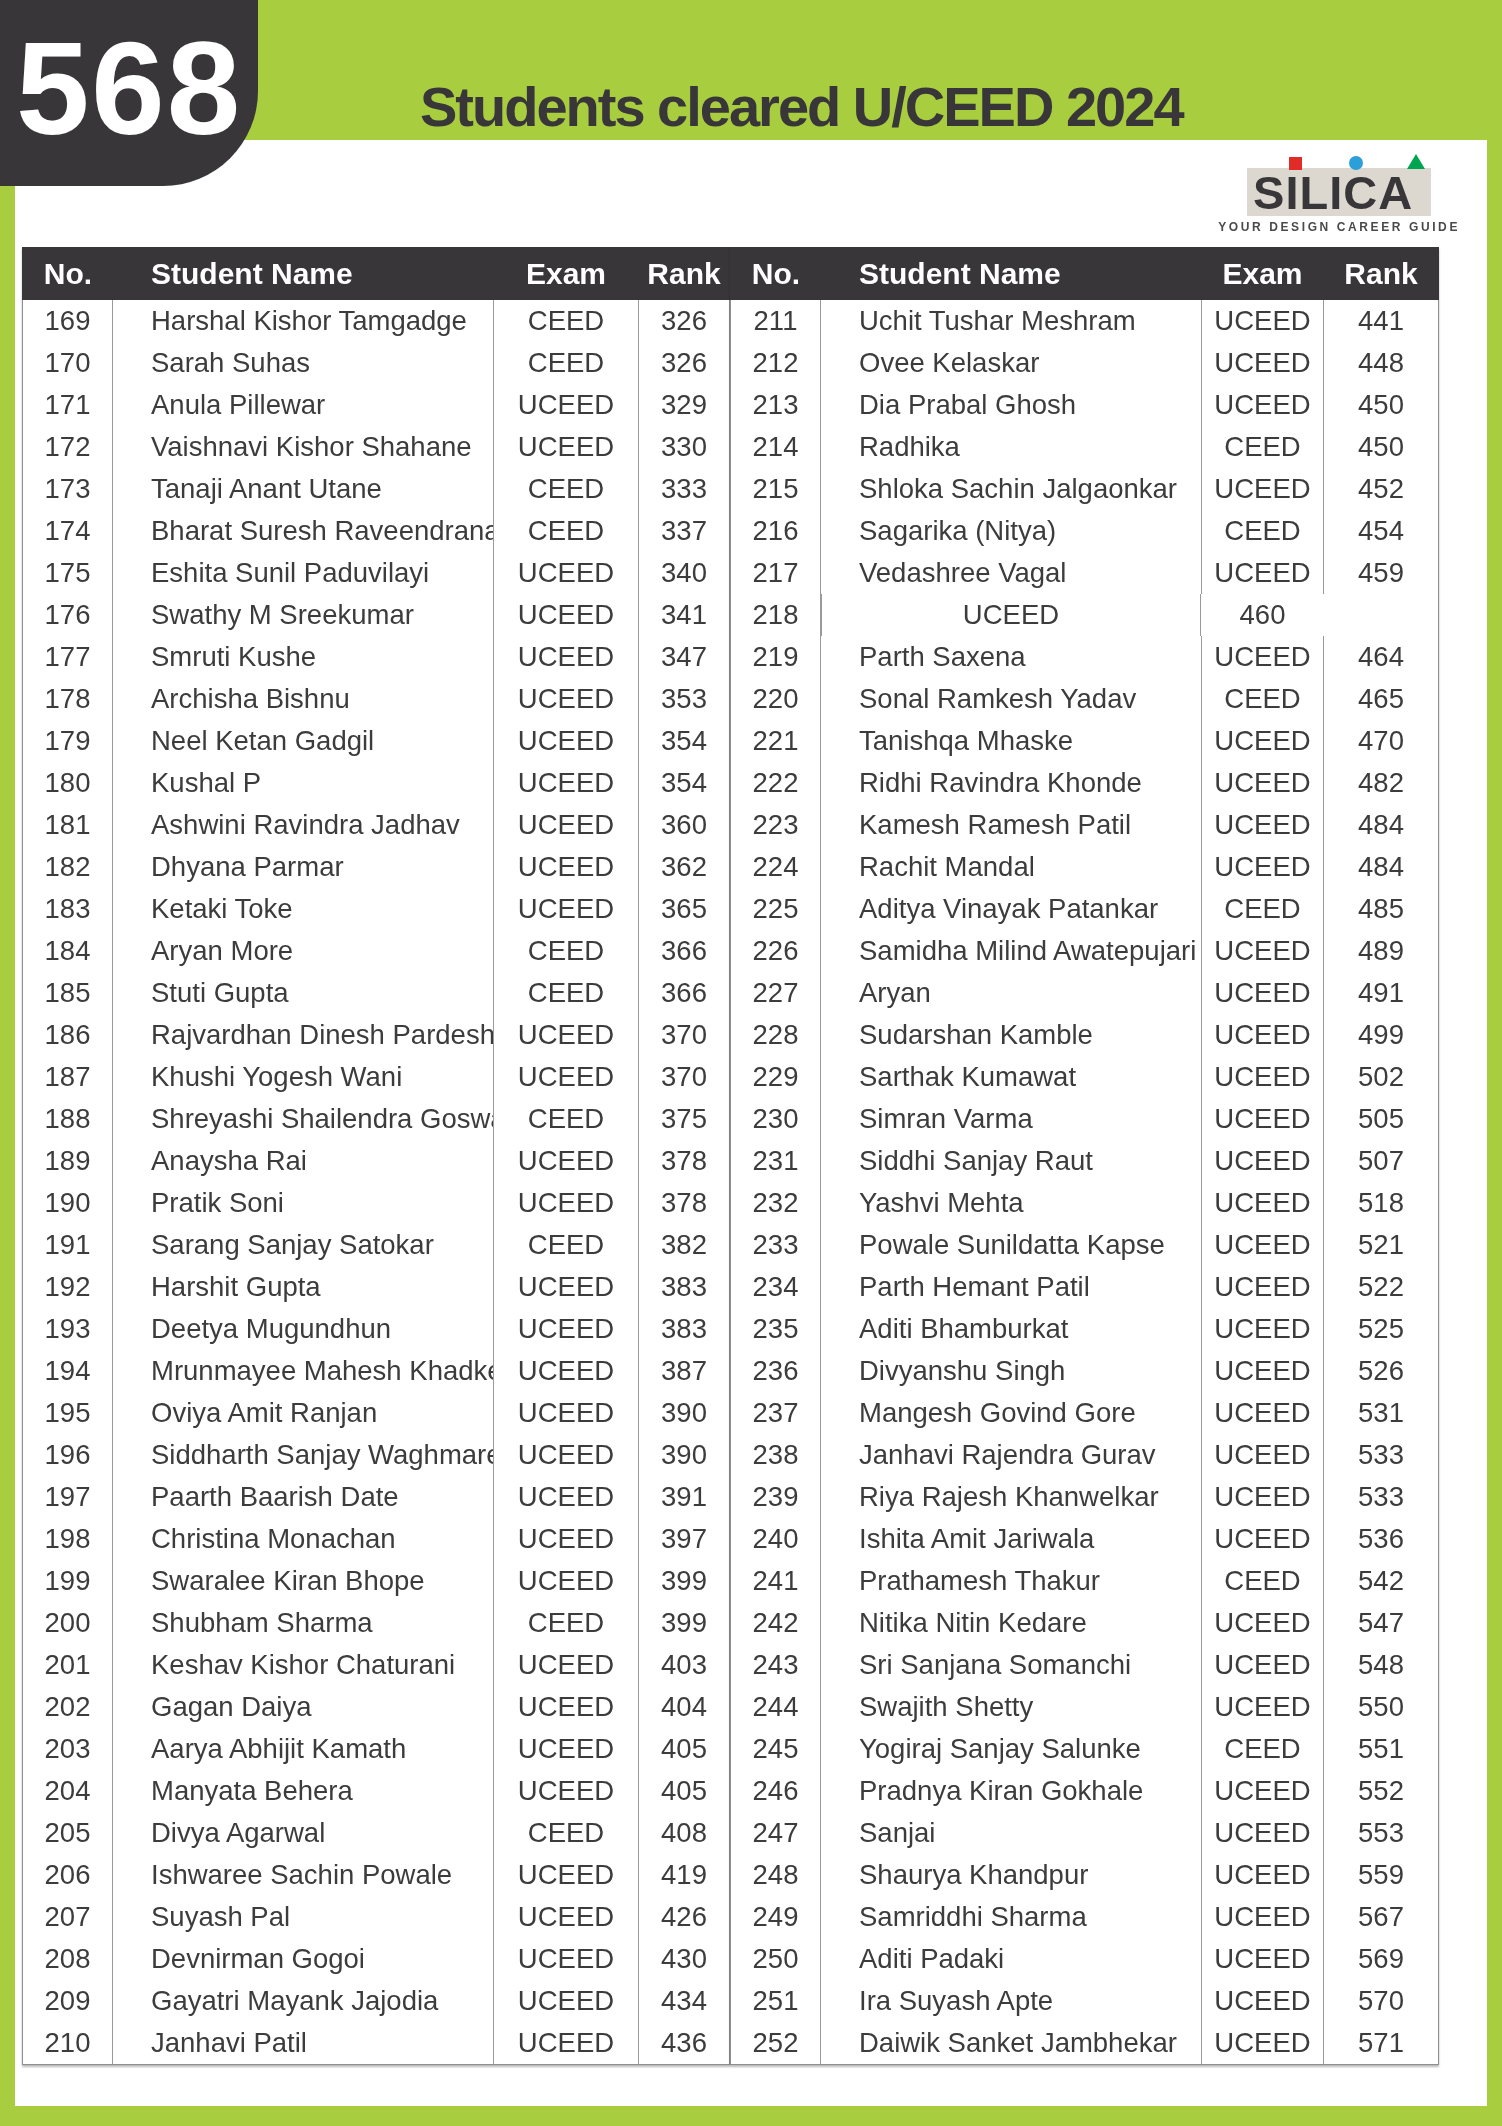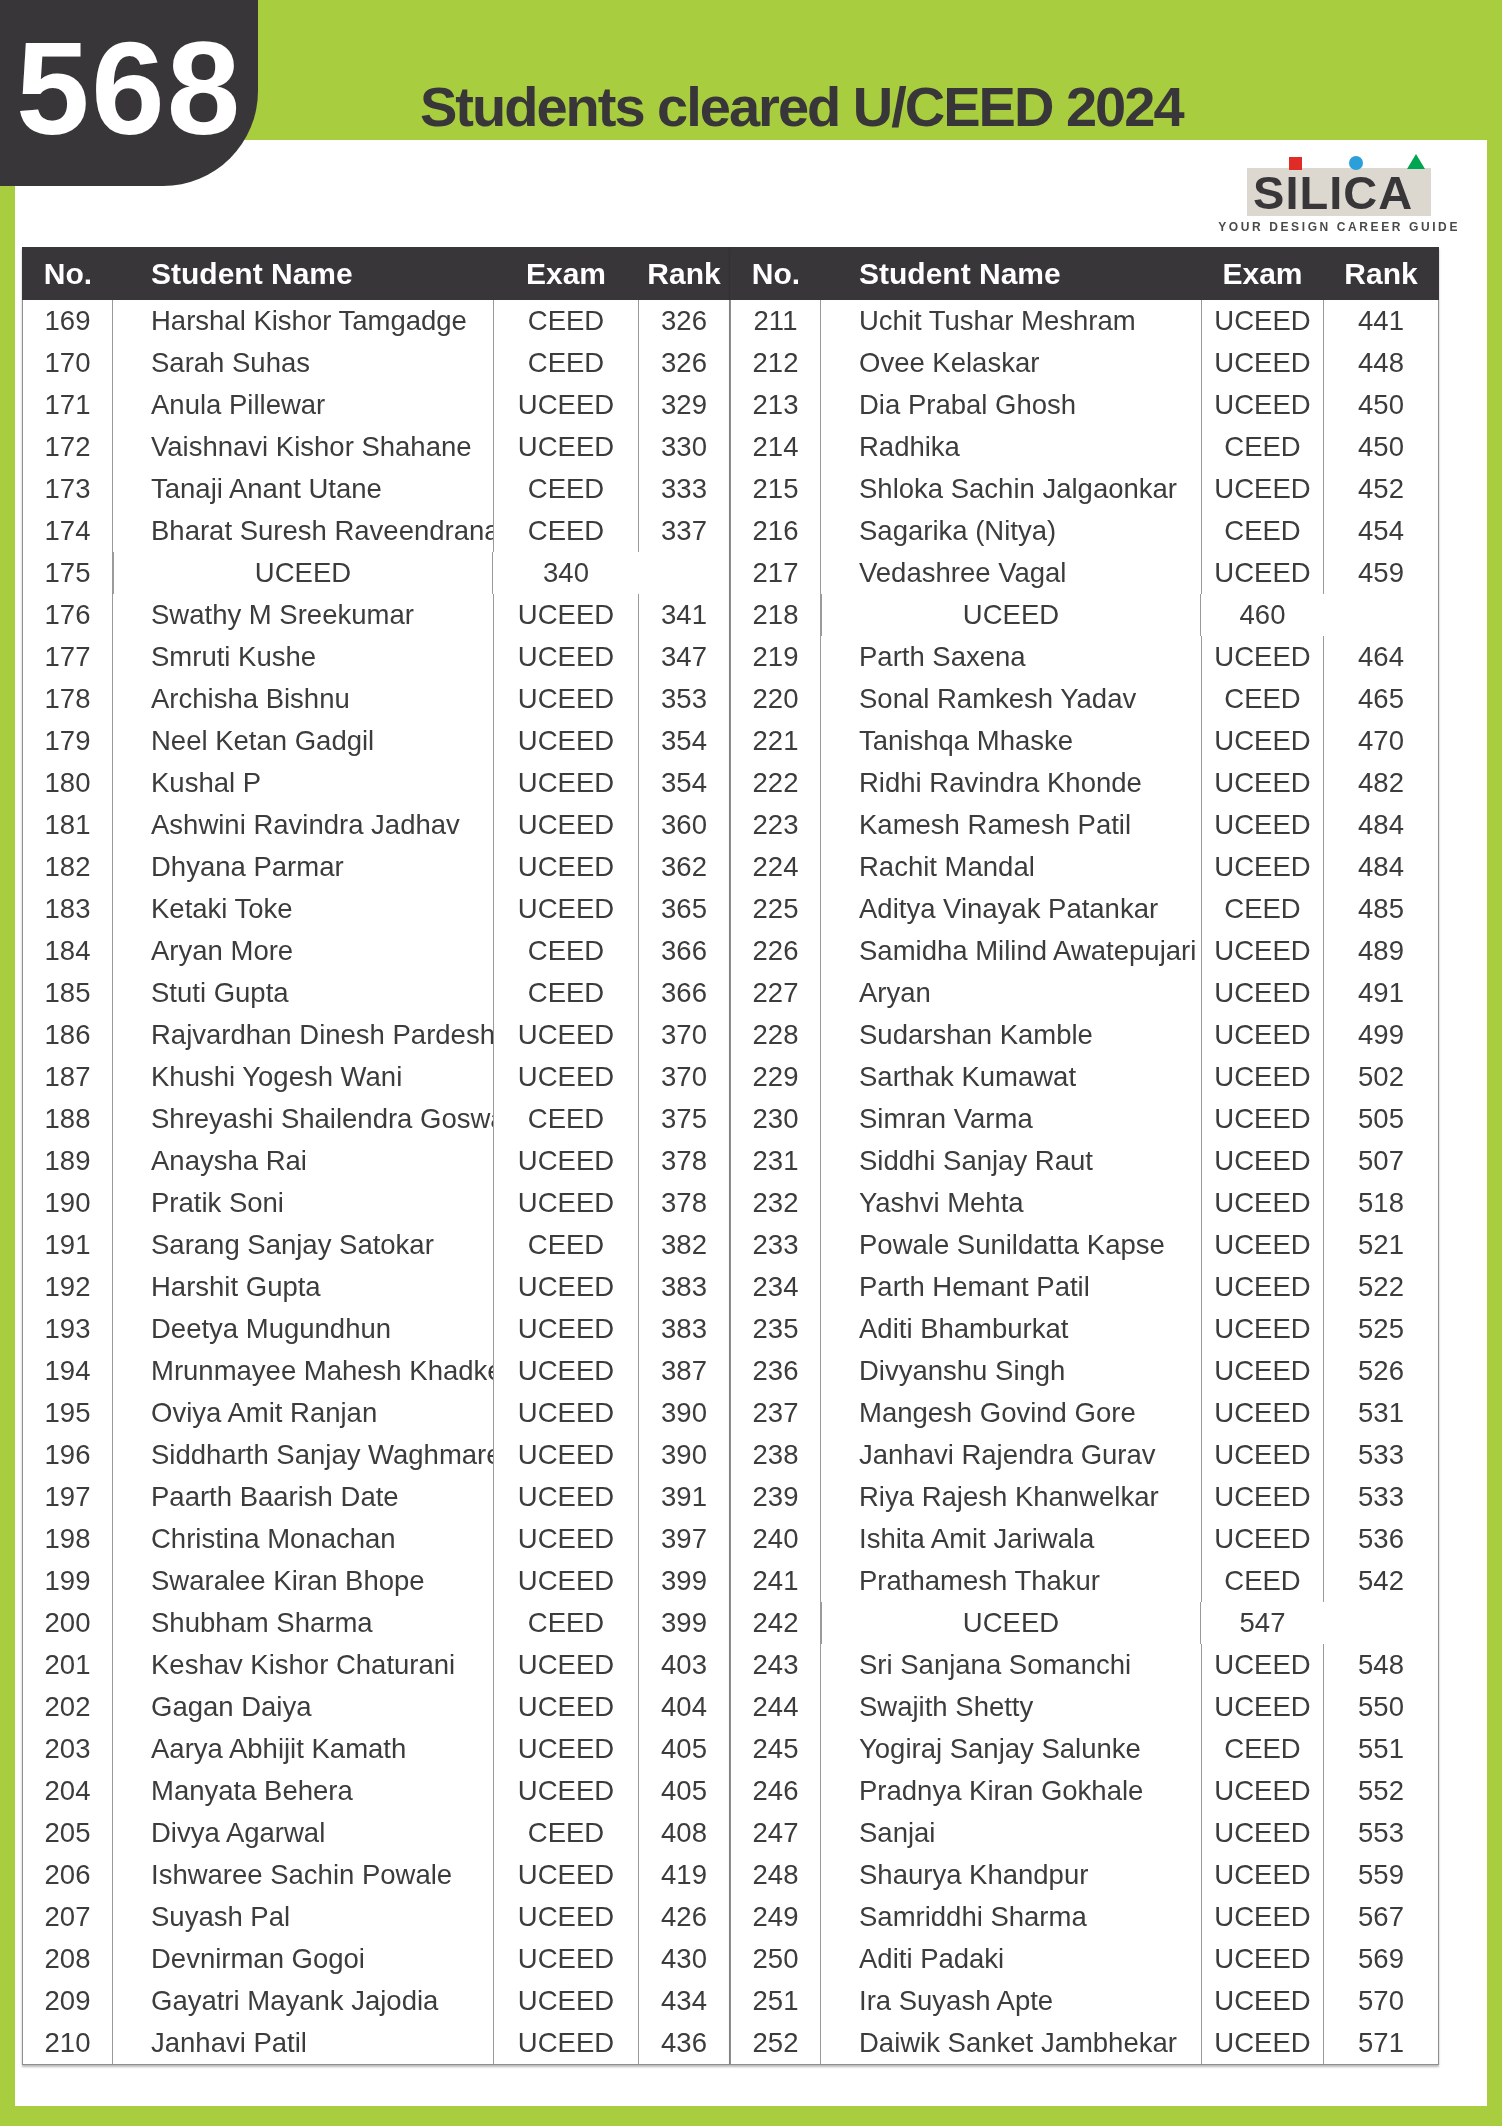--- a/index.html
+++ b/index.html
@@ -133,20 +133,21 @@
           <div class="cell crank">333</div>
         </div>
         <div class="trow">
           <div class="cell cno">174</div>
           <div class="cell cname">Bharat Suresh Raveendranadh</div>
           <div class="cell cexam">CEED</div>
           <div class="cell crank">337</div>
         </div>
         <div class="trow">
           <div class="cell cno">175</div>
+          <div class="cell cname">Eshita Sunil Paduvilayi</div>
           <div class="cell cexam">UCEED</div>
           <div class="cell crank">340</div>
         </div>
         <div class="trow">
           <div class="cell cno">176</div>
           <div class="cell cname">Swathy M Sreekumar</div>
           <div class="cell cexam">UCEED</div>
           <div class="cell crank">341</div>
         </div>
         <div class="trow">
@@ -544,20 +545,21 @@
           <div class="cell crank">536</div>
         </div>
         <div class="trow">
           <div class="cell cno">241</div>
           <div class="cell cname">Prathamesh Thakur</div>
           <div class="cell cexam">CEED</div>
           <div class="cell crank">542</div>
         </div>
         <div class="trow">
           <div class="cell cno">242</div>
+          <div class="cell cname">Nitika Nitin Kedare</div>
           <div class="cell cexam">UCEED</div>
           <div class="cell crank">547</div>
         </div>
         <div class="trow">
           <div class="cell cno">243</div>
           <div class="cell cname">Sri Sanjana Somanchi</div>
           <div class="cell cexam">UCEED</div>
           <div class="cell crank">548</div>
         </div>
         <div class="trow">

